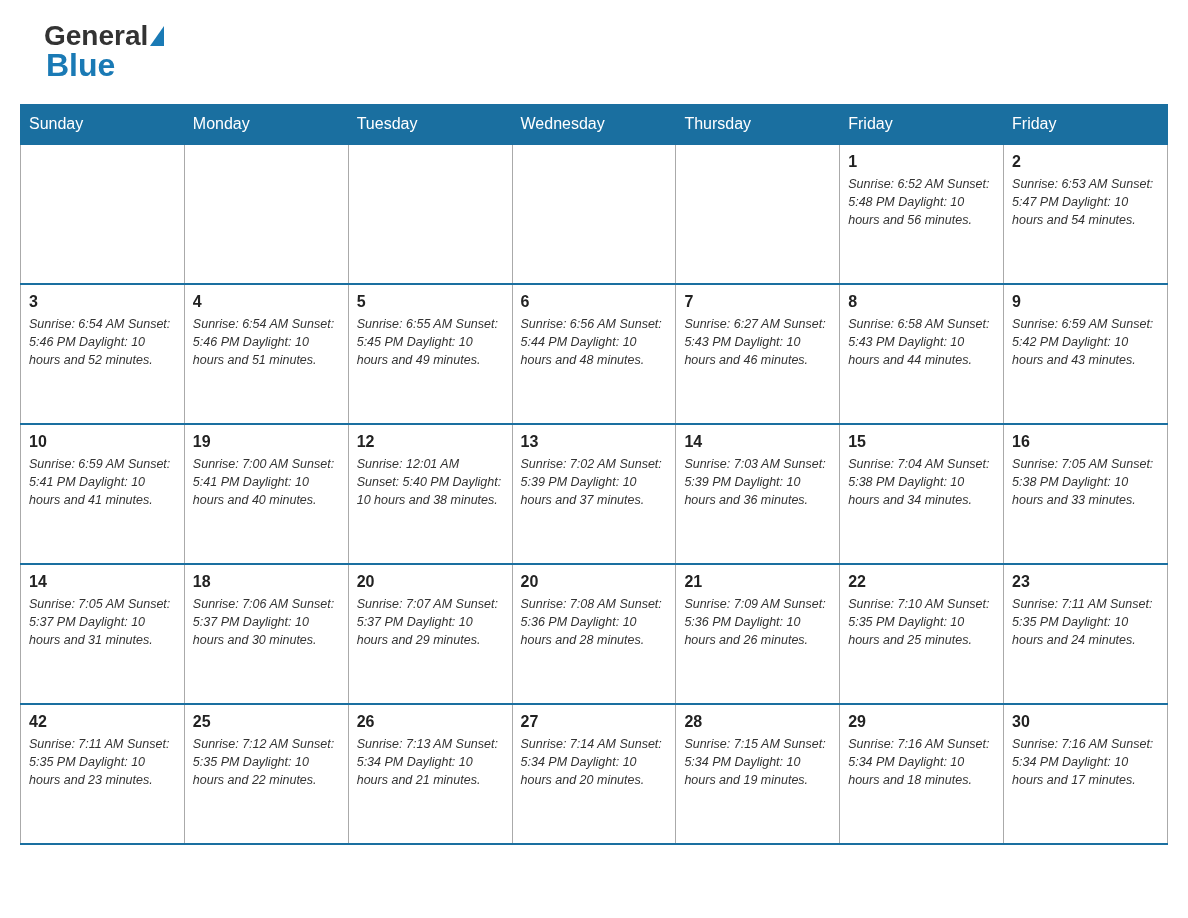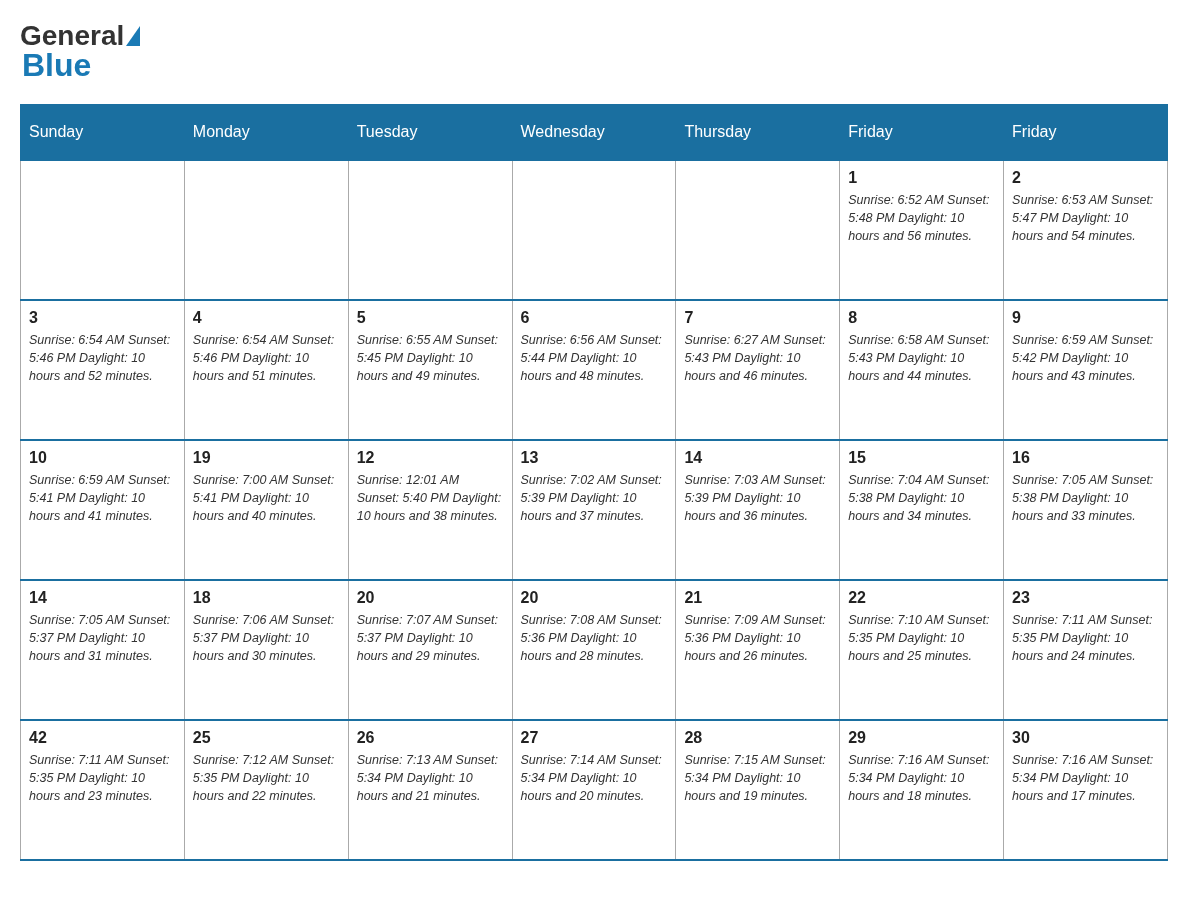--- a/index.html
+++ b/index.html
@@ -8,20 +8,21 @@
       background: #fff;
       padding: 20px;
       width: 1188px;
       min-height: 918px;
     }
     .header {
       display: flex;
       justify-content: space-between;
       align-items: center;
       margin-bottom: 20px;
+      margin-left: 24px;
     }
     .logo {
       display: flex;
       flex-direction: column;
       align-items: flex-start;
     }
     .logo-text {
       display: flex;
       align-items: center;
       font-size: 28px;
@@ -64,21 +65,21 @@
     .calendar {
       width: 100%;
       border-collapse: collapse;
       border: 1px solid #888;
     }
     .calendar th {
       background: #1a6fa0;
       color: #fff;
       font-size: 16px;
       font-weight: normal;
-      padding: 18px 8px;
+      padding: 10px 8px;
       text-align: left;
       border: 1px solid #1a6fa0;
     }
     .calendar td {
       vertical-align: top;
       padding: 8px;
       border: 1px solid #aaa;
       width: 14.28%;
       min-height: 110px;
       height: 140px;

